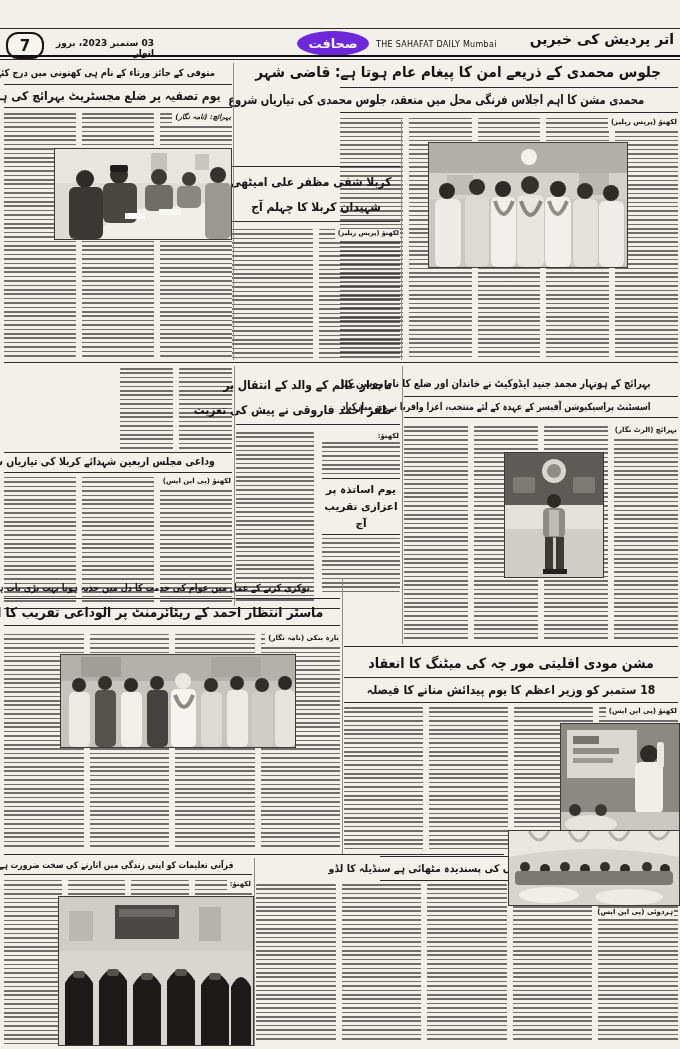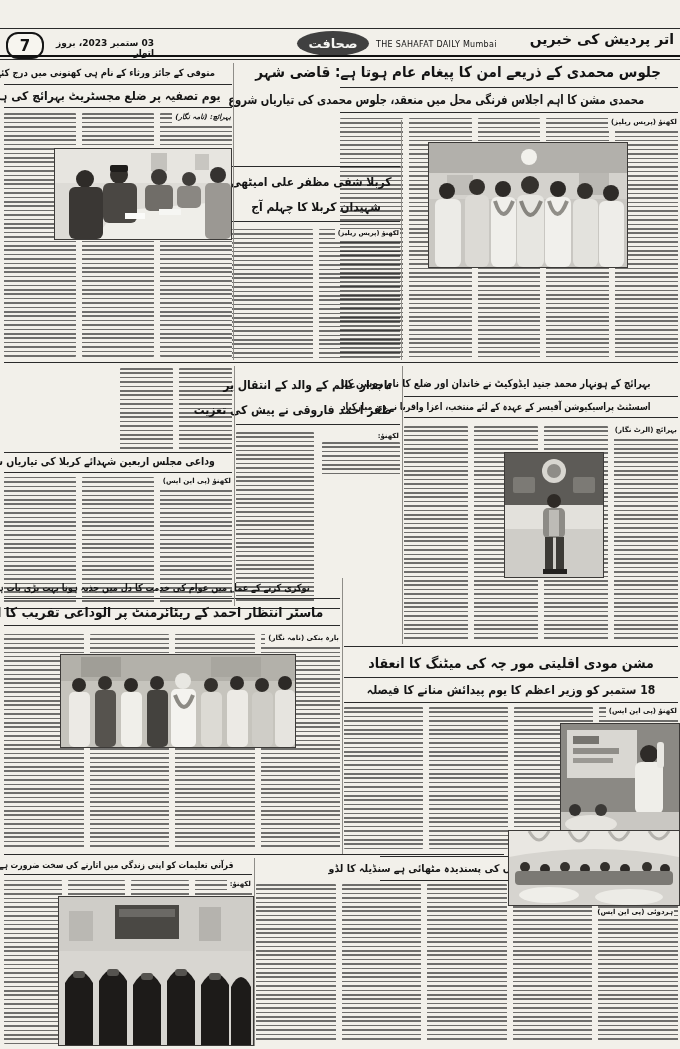--- a/index.html
+++ b/index.html
@@ -12,21 +12,21 @@
   .sqz90{transform:scaleX(.90);transform-origin:50% 50%;}
   .hline{background:#2a2a2a;height:1px;}
   .vline{background:#8f8d88;width:1px;}
   .cols{display:flex;gap:6px;}
   .col{flex:1;border-radius:1px;
        background:repeating-linear-gradient(180deg,rgba(30,30,30,.62) 0 1.5px,rgba(0,0,0,0) 1.5px 4.4px);}
   .dateline{position:absolute;font-size:7px;font-weight:bold;background:#f2f0ea;
             padding:0 1px 1px 3px;line-height:9px;z-index:3;}
   .photo{border:1px solid #3c3a38;background:#d8d6d1;overflow:hidden;z-index:2;}
   .photo svg{display:block;width:100%;height:100%;}
-  .ovalmast{background:#404040;color:#f5f5f2;border-radius:50%;display:flex;
+  .ovalmast{background:#6d28d9;color:#f5f5f2;border-radius:50%;display:flex;
             align-items:center;justify-content:center;font-weight:bold;}
   .pagenumbox{border:2px solid #151515;border-radius:12px;display:flex;align-items:center;
               justify-content:center;font-weight:bold;background:#f7f5ef;}
 </style>
 </head>
 <body>
 
 <div class="page">
 
   <div class="abs hline" style="top:28px;left:0;width:680px;"></div>
@@ -151,20 +151,26 @@
     <span class="dateline" style="top:111px;right:0;">لکھنؤ (پی این ایس)</span>
   </div>
 
   <div class="abs" style="left:236px;top:366px;width:164px;height:240px;">
     <div class="hl sqz90" style="font-size:12px;line-height:26px;margin-top:6px;">تاجدار عالم کے والد کے انتقال پر</div>
     <div class="hl sqz90" style="font-size:12px;line-height:24px;">ظفر احمد فاروقی نے پیش کی تعزیت</div>
     <div class="hline" style="margin-top:2px;"></div>
     <div class="abs col" style="left:0;top:66px;width:78px;height:170px;"></div>
     <span class="dateline" style="top:66px;right:0;">لکھنؤ:</span>
     <div class="abs col" style="right:0;top:76px;width:78px;height:34px;"></div>
+    <div class="abs" style="right:0;top:112px;width:78px;">
+      <div class="hline"></div>
+      <div class="hl" style="font-size:10.5px;white-space:normal;line-height:17px;padding:2px 0;">یوم اساتذہ پر اعزازی تقریب آج</div>
+      <div class="hline"></div>
+      <div class="col" style="height:54px;margin-top:3px;"></div>
+    </div>
   </div>
 
   <div class="abs" style="left:404px;top:366px;width:274px;height:280px;">
     <div class="hl sqz80" style="font-size:11px;line-height:24px;margin-top:6px;">بہرائچ کے ہونہار محمد جنید ایڈوکیٹ نے خاندان اور ضلع کا نام روشن کیا</div>
     <div class="hline"></div>
     <div class="hl sqz80" style="font-size:10px;line-height:20px;">اسسٹنٹ پراسیکیوشن آفیسر کے عہدہ کے لئے منتخب، اعزا واقربا نے دی مبارکباد</div>
     <div class="hline"></div>
     <div class="abs cols" style="left:0;top:60px;width:274px;height:214px;">
       <div class="col"></div>
       <div class="col"></div>

